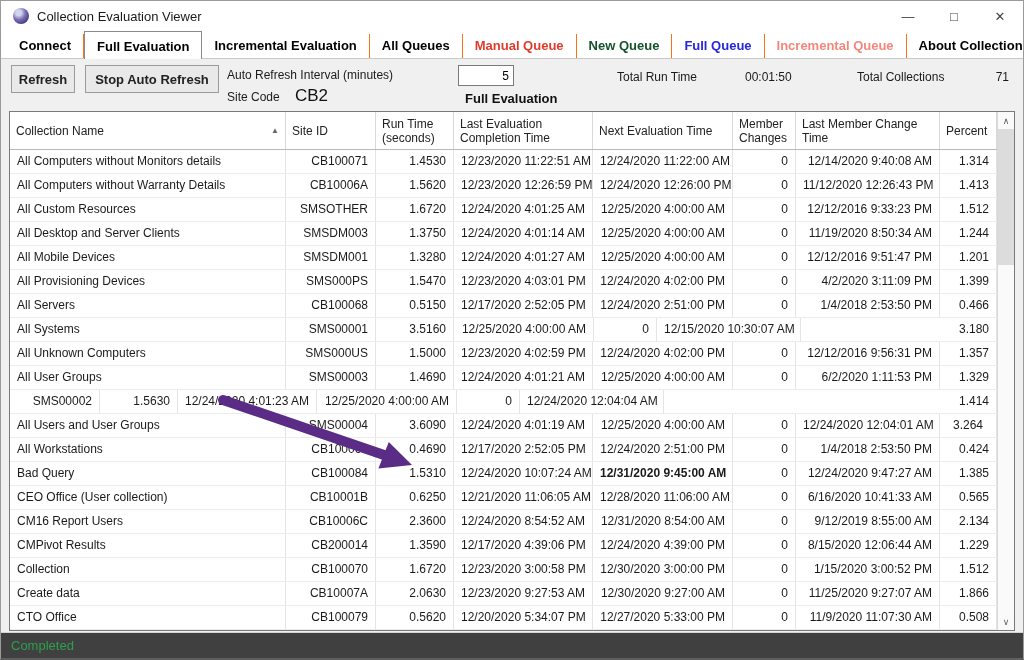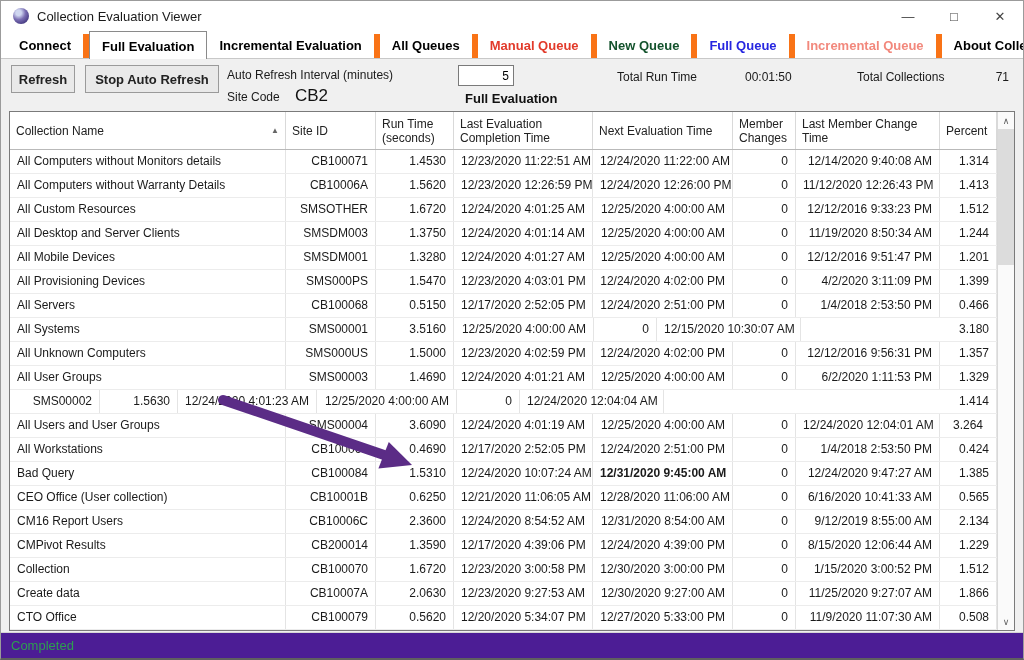--- a/index.html
+++ b/index.html
@@ -9,21 +9,21 @@
   
   .titlebar { position:absolute; top:0; left:0; width:100%; height:30px; background:#ffffff; display:flex; align-items:center; }
   .app-icon { width:16px; height:16px; border-radius:50%; margin:0 8px 0 12px;
     background: radial-gradient(circle at 35% 30%, #cfd6f0 0 18%, #7b6fb4 45%, #4a3f86 75%, #343066 100%); }
   .title-text { font-size:13px; color:#1a1a1a; }
   .win-controls { margin-left:auto; display:flex; height:100%; }
   .win-btn { width:46px; height:100%; display:flex; align-items:center; justify-content:center; font-size:13px; color:#444; cursor:default; }
 
   
   .tabbar { position:absolute; top:30px; left:0; width:100%; height:28px; background:#ffffff; display:flex; align-items:flex-end; padding-left:6px; border-bottom:1px solid #c8c8c8; }
-  .tab { font-size:13px; font-weight:bold; padding:4px 12px 5px 12px; height:24px; line-height:15px; border-right:6px solid #f97316; white-space:nowrap; }
+  .tab { font-size:13px; font-weight:bold; padding:4px 12px 5px 12px; height:24px; line-height:15px; border-right:1px solid #f97316; white-space:nowrap; }
   .tab.selected { height:28px; padding-top:7px; background:#ffffff; border:1px solid #8a8a8a; border-bottom:none; border-right:1px solid #8a8a8a; position:relative; top:1px; }
 
   
   .toolbar { position:absolute; top:58px; left:0; width:100%; height:52px; background:#f0f0f0; font-size:12px; color:#1a1a1a;padding-left:21px; }
   .btn { position:absolute; background:#e9e9e9; border:1px solid #9a9a9a; font-family:"Liberation Sans", sans-serif; font-size:13px; font-weight:bold; color:#222; }
   .btn-refresh { left:10px; top:6px; width:64px; height:28px; }
   .btn-stop { left:84px; top:6px; width:134px; height:28px; }
   .lbl { position:absolute; white-space:nowrap; }
   .interval-lbl { left:226px; top:9px; }
   .interval-input { position:absolute; left:457px; top:6px; width:56px; height:21px; border:1px solid #7a7a7a; font-size:12px; text-align:right; padding-right:4px; font-family:"Liberation Sans", sans-serif; }
@@ -46,21 +46,21 @@
   .row { display:flex; height:24px; border-bottom:1px solid #ececec; background:#ffffff; }
   .cell { font-size:12px; color:#1a1a1a; line-height:23px; padding:0 7px; border-right:1px solid #e4e4e4; white-space:nowrap; overflow:hidden; }
 
   
   .vscroll { width:17px; background:#fafafa; border-left:1px solid #d9d9d9; display:flex; flex-direction:column; }
   .sarrow { height:17px; display:flex; align-items:center; justify-content:center; font-size:9px; color:#606060; }
   .sarrow.down { margin-top:auto; }
   .sthumb { width:100%; height:136px; background:#dcdcdc; }
 
   
-  .statusbar { position:absolute; left:0; bottom:0; width:100%; height:26px; background:#4c1d95; border-top:1px solid #d5d5d5; display:flex; align-items:center; padding-left:10px; }
+  .statusbar { position:absolute; left:0; bottom:0; width:100%; height:26px; background:#404040; border-top:1px solid #d5d5d5; display:flex; align-items:center; padding-left:10px; }
   .status-text { font-size:13px; color:var(--status-color,#2e9e50); }
 
   
   .arrow-overlay { position:absolute; top:0; left:0; width:1024px; height:660px; pointer-events:none; z-index:20; }
 </style>
 </head>
 <body>
 
 <div class="window">
 

